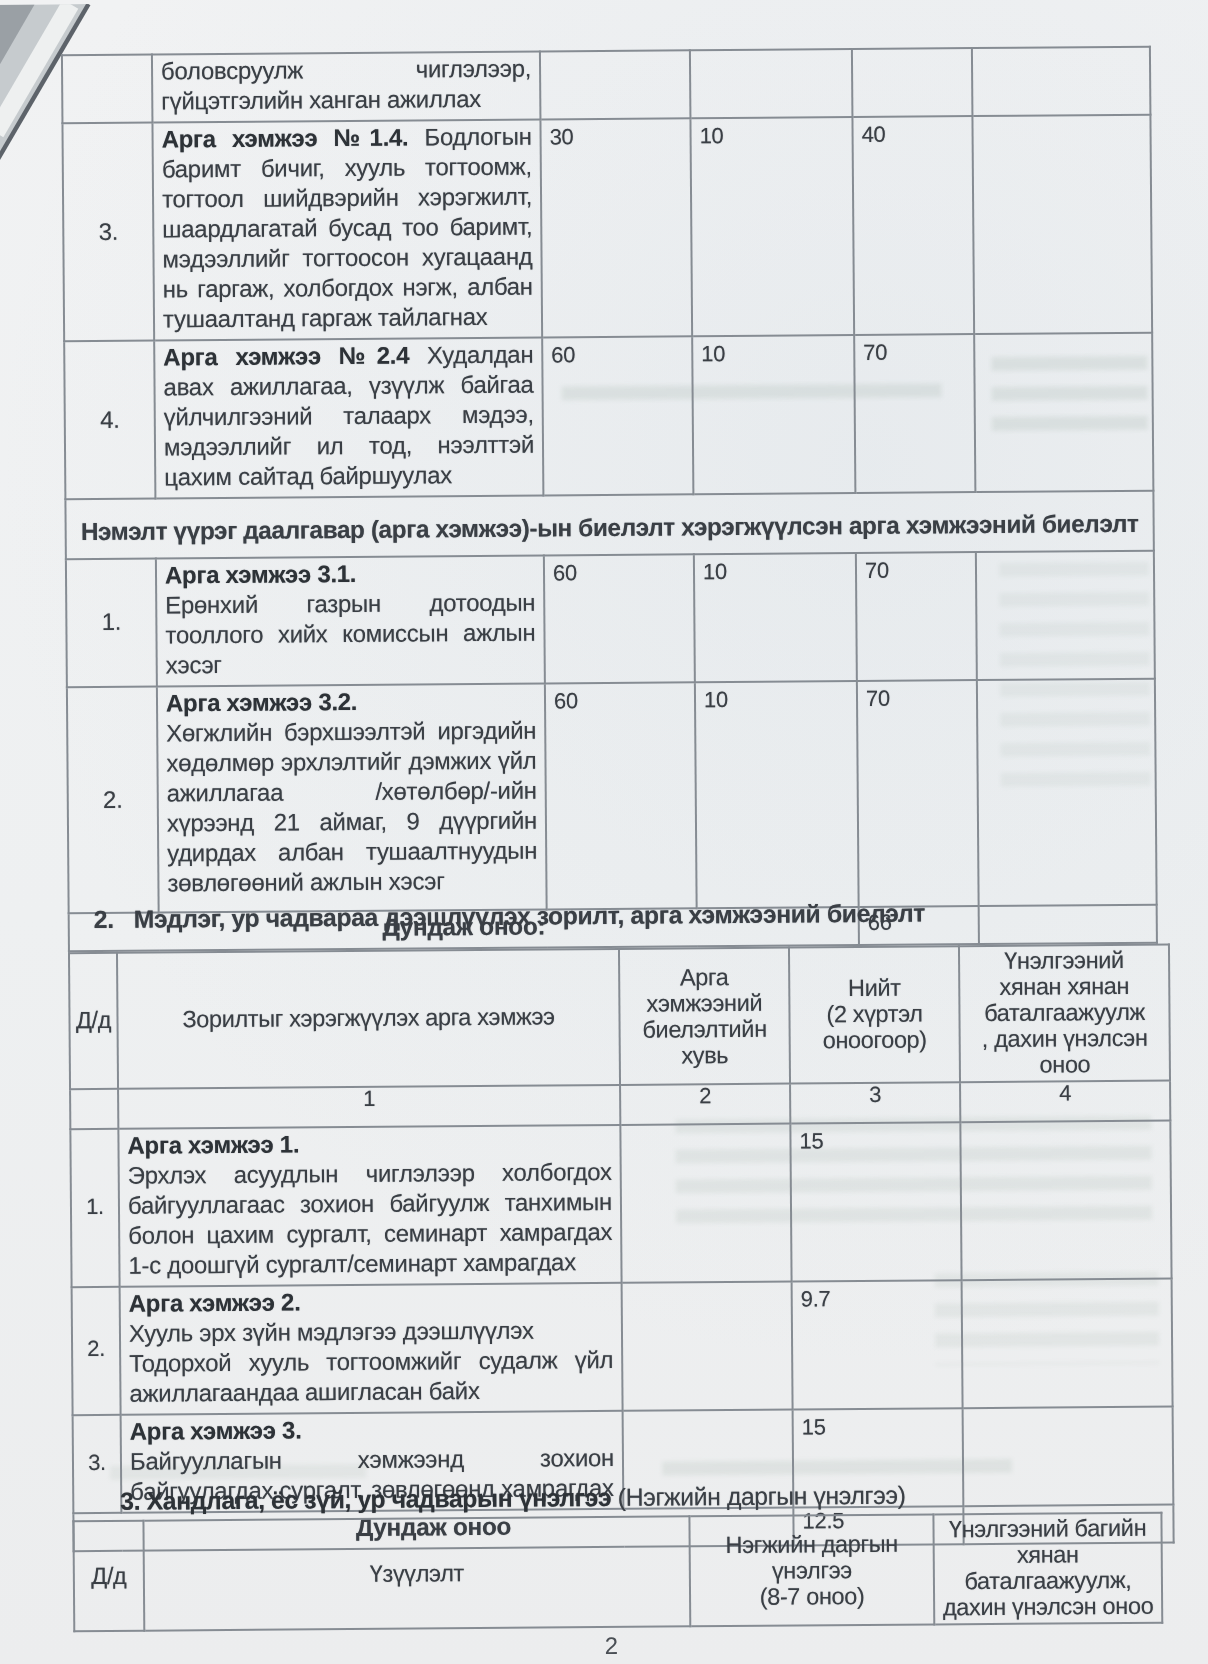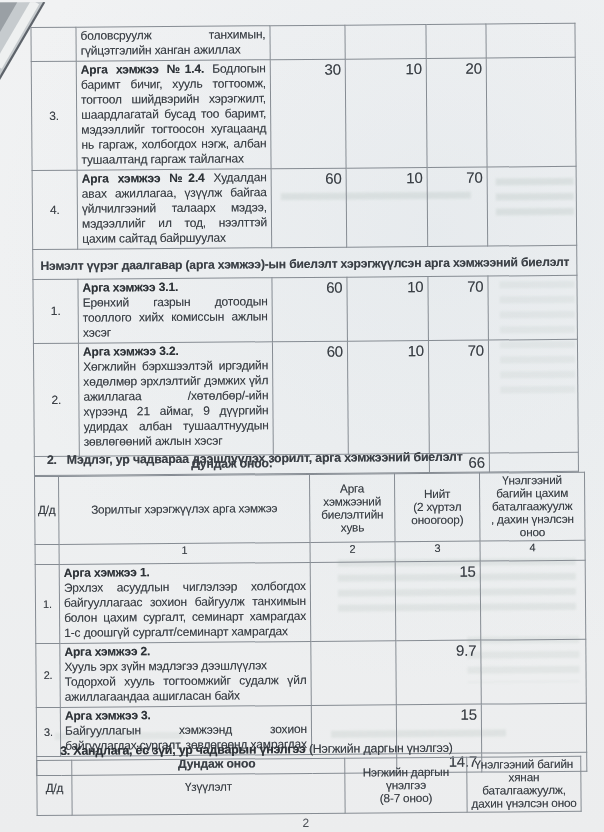--- a/index.html
+++ b/index.html
@@ -15,21 +15,21 @@
   .corner{position:absolute;left:0;top:0;}
   .bleed{position:absolute;opacity:.5;filter:blur(1.1px);
     background:repeating-linear-gradient(180deg, rgba(143,163,152,.34) 0 7px, rgba(143,163,152,0) 7px 15px);}
   table{position:absolute;border-collapse:collapse;table-layout:fixed;}
   td{border:1px solid #868c93;padding:1px 4px 2px;vertical-align:top;
      font-size:12px;line-height:15px;letter-spacing:-.15px;
      text-shadow:0 0 .5px rgba(70,75,82,.55);}
   b{color:#2d3237;}
   .num{text-align:center;vertical-align:middle;padding:1px 1px;}
   .txt{text-align:justify;}
-  .val{text-align:right;font-size:15px;padding-top:2px;}
+  .val{text-align:left;font-size:11px;padding-top:2px;}
   .hdrrow td{font-weight:bold;text-align:center;vertical-align:middle;
      font-size:12.2px;padding:6px 2px 2px;letter-spacing:-.2px;}
   .avglbl{font-weight:bold;text-align:center;vertical-align:middle;font-size:12.2px;}
   .bb{display:block;}
   .pl{white-space:pre-line;}
   .th{ text-align:center;vertical-align:middle;font-size:11.8px;line-height:13px;
       letter-spacing:-.2px;padding:1px 2px;}
   .numrow td{font-size:11px;line-height:12px;text-align:center;padding:0;}
   .stitle{position:absolute;font-weight:bold;font-size:12.4px;letter-spacing:-.2px;
       text-shadow:0 0 .5px rgba(60,65,72,.6);white-space:nowrap;}
@@ -67,35 +67,35 @@
         <col style="width:81px">
           <col style="width:60px">
           <col style="width:89px">
       </colgroup>
       <tbody>
           <tr style="height:33px">
         <td class="num"></td>
         <td class="txt">
           <div style="display:flex;justify-content:space-between">
             <span>боловсруулж</span>
-            <span>танхимын,</span>
+            <span>чиглэлээр,</span>
           </div>
           <div>гүйцэтгэлийн ханган ажиллах</div>
         </td>
         <td class="val"></td>
         <td class="val"></td>
         <td class="val"></td>
         <td class="val"></td>
       </tr>
       <tr style="height:103px">
         <td class="num">3.</td>
         <td class="txt"><b>Арга хэмжээ №1.4.</b> <span>Бодлогын баримт бичиг, хууль тогтоомж, тогтоол шийдвэрийн хэрэгжилт, шаардлагатай бусад тоо баримт, мэдээллийг тогтоосон хугацаанд нь гаргаж, холбогдох нэгж, албан тушаалтанд гаргаж тайлагнах</span></td>
         <td class="val">30</td>
         <td class="val">10</td>
-        <td class="val">20</td>
+        <td class="val">40</td>
         <td class="val"></td>
       </tr>
       <tr style="height:74px">
         <td class="num">4.</td>
         <td class="txt"><b>Арга хэмжээ №2.4</b> <span>Худалдан авах ажиллагаа, үзүүлж байгаа үйлчилгээний талаарх мэдээ, мэдээллийг ил тод, нээлттэй цахим сайтад байршуулах</span></td>
         <td class="val">60</td>
         <td class="val">10</td>
         <td class="val">70</td>
         <td class="val"></td>
       </tr>
@@ -143,21 +143,21 @@
         <td class="th">Д/д</td>
         <td class="th">Зорилтыг хэрэгжүүлэх арга хэмжээ</td>
         <td class="th pl">Арга
 хэмжээний
 биелэлтийн
 хувь</td>
         <td class="th pl">Нийт
 (2 хүртэл
 оноогоор)</td>
         <td class="th pl">Үнэлгээний
-багийн цахим
+хянан хянан
 баталгаажуулж
 , дахин үнэлсэн
 оноо</td>
       </tr>
       <tr class="numrow" style="height:20px">
         <td></td>
         <td>1</td>
         <td>2</td>
         <td>3</td>
         <td>4</td>
@@ -179,21 +179,21 @@
       </tr>
       <tr style="height:38px">
         <td class="num" style="font-size:11px">3.</td>
         <td class="txt"><b class="bb">Арга хэмжээ 3.</b><span class="pl">Байгууллагын хэмжээнд зохион байгуулагдах сургалт, зөвлөгөөнд хамрагдах</span></td>
         <td></td>
         <td class="val">15</td>
         <td></td>
       </tr>
       <tr style="height:16px">
         <td colspan="3" class="avglbl">Дундаж оноо</td>
-        <td class="val" style="padding-top:0">14.7</td>
+        <td class="val" style="padding-top:0">12.5</td>
         <td></td>
       </tr>
     </tbody>
       </table>
 
     <div class="stitle" style="left:57px;top:742px">
       <b>3. Хандлага, ёс зүй, ур чадварын үнэлгээ</b>
       <span class="norm">(Нэгжийн даргын үнэлгээ)</span>
     </div>
 

